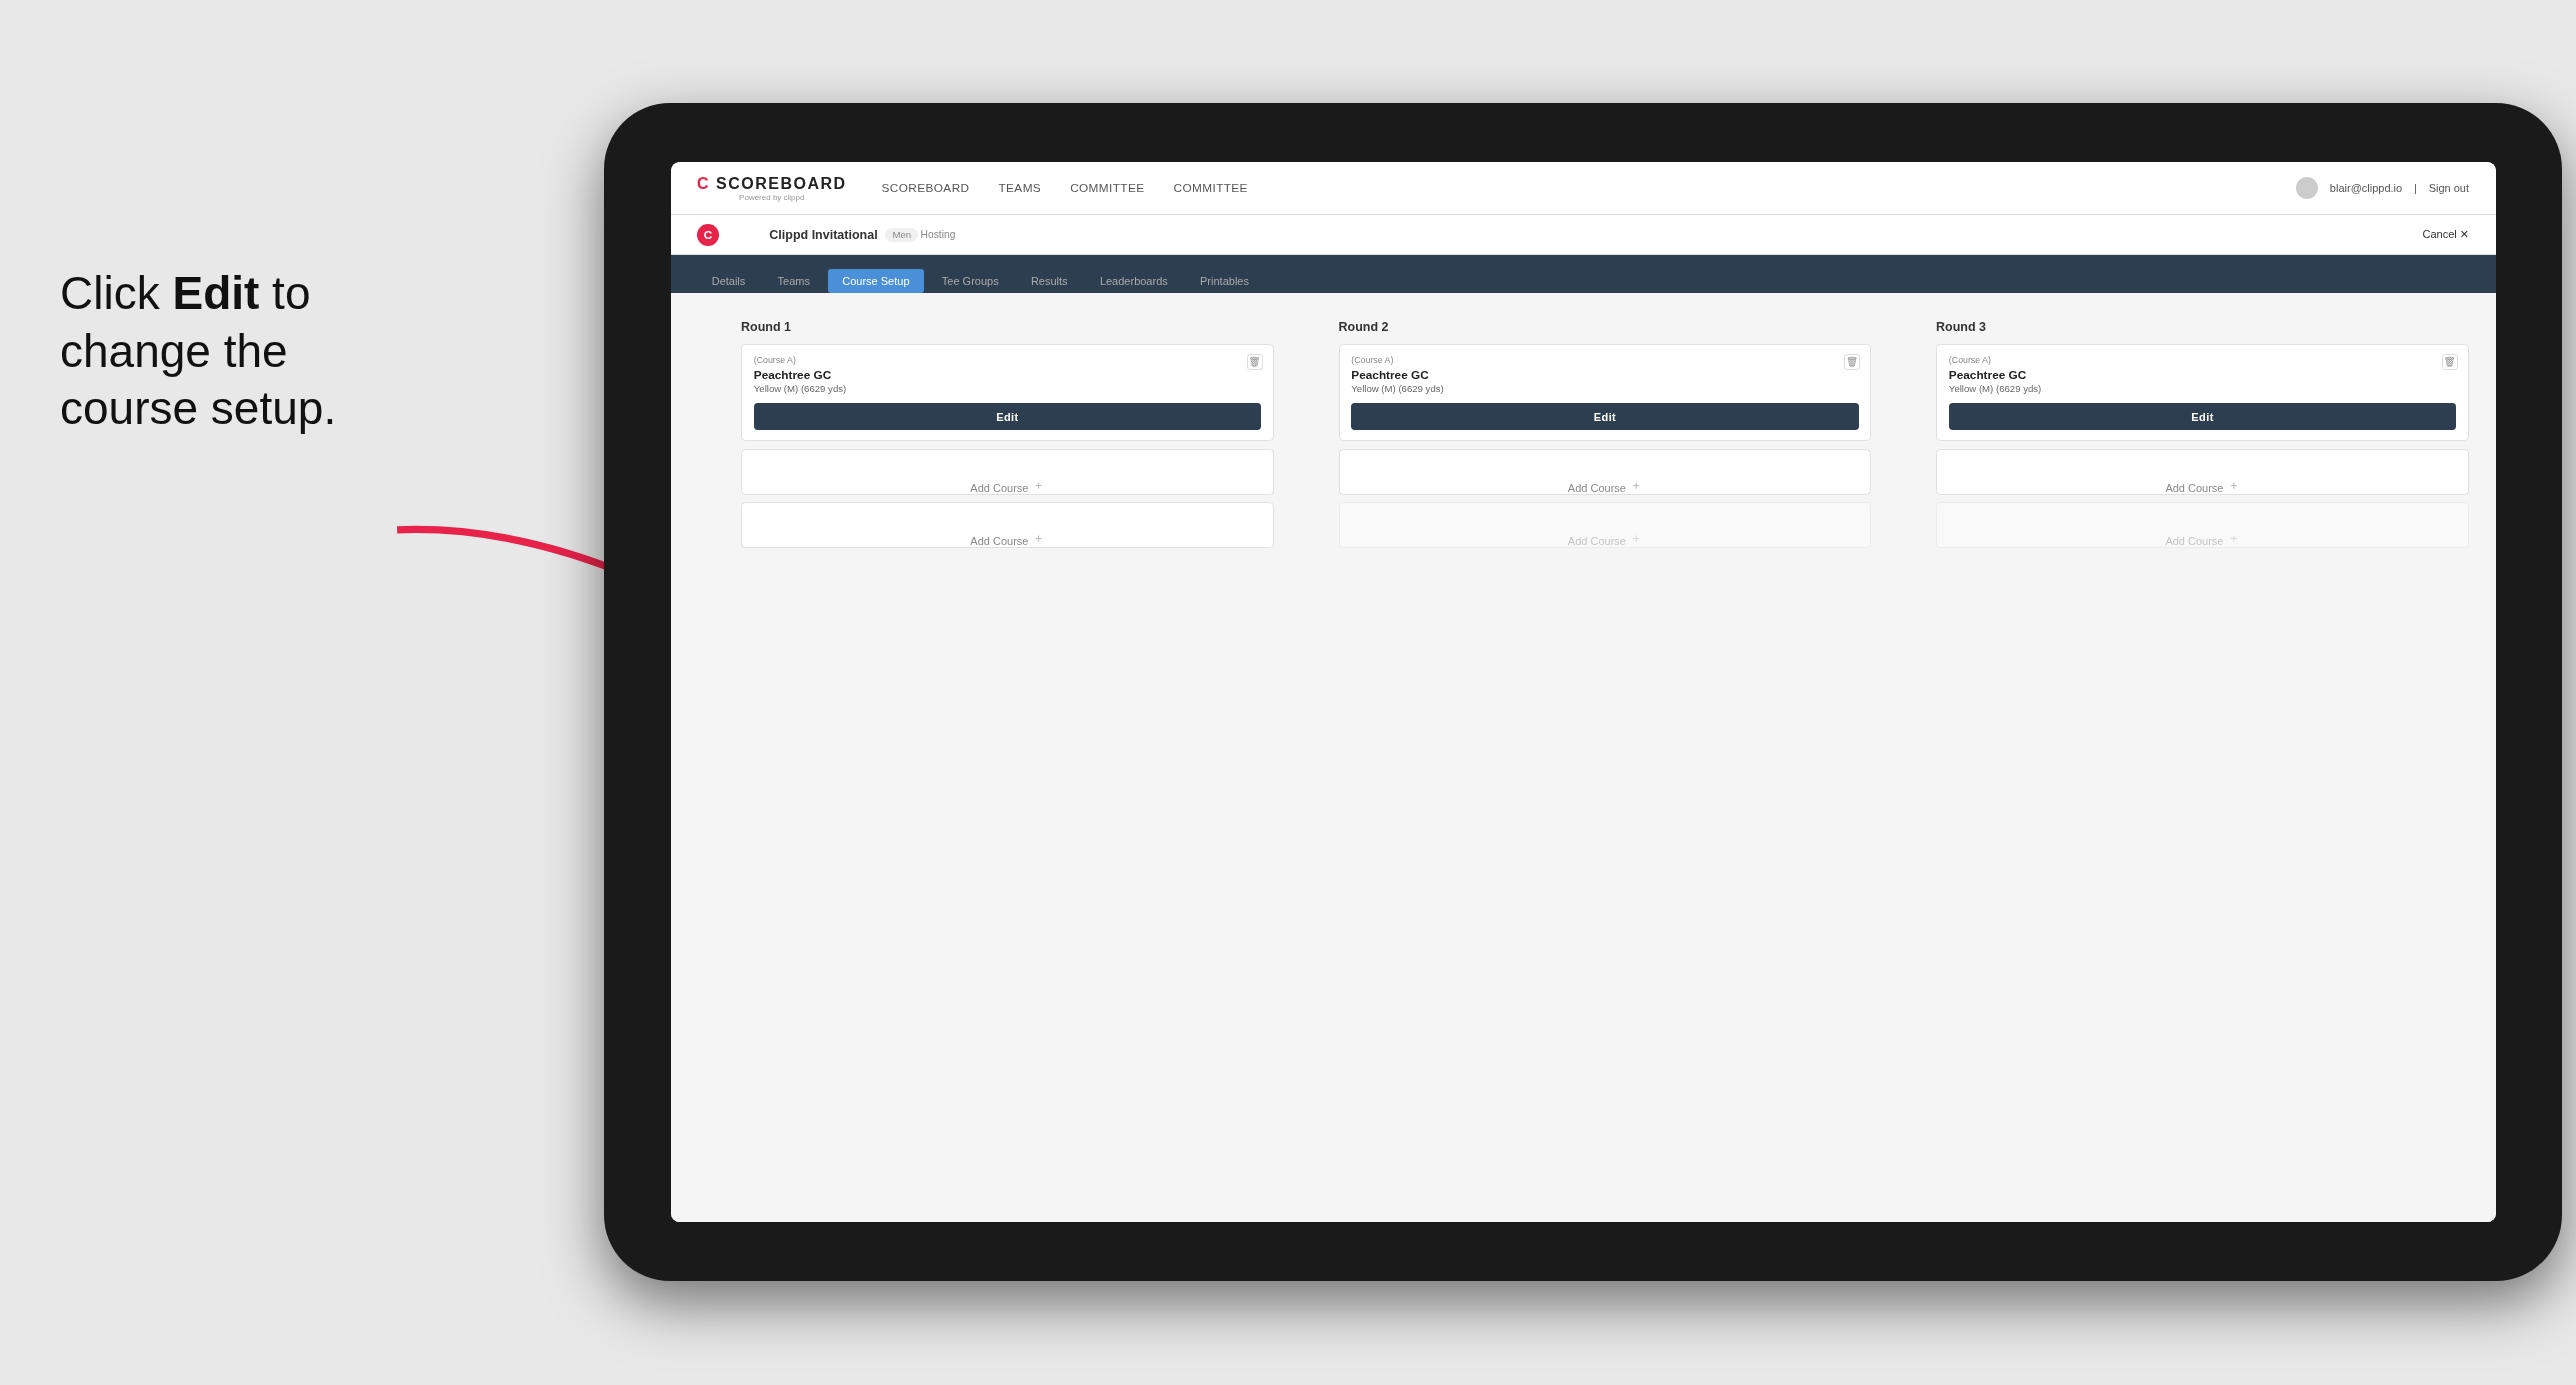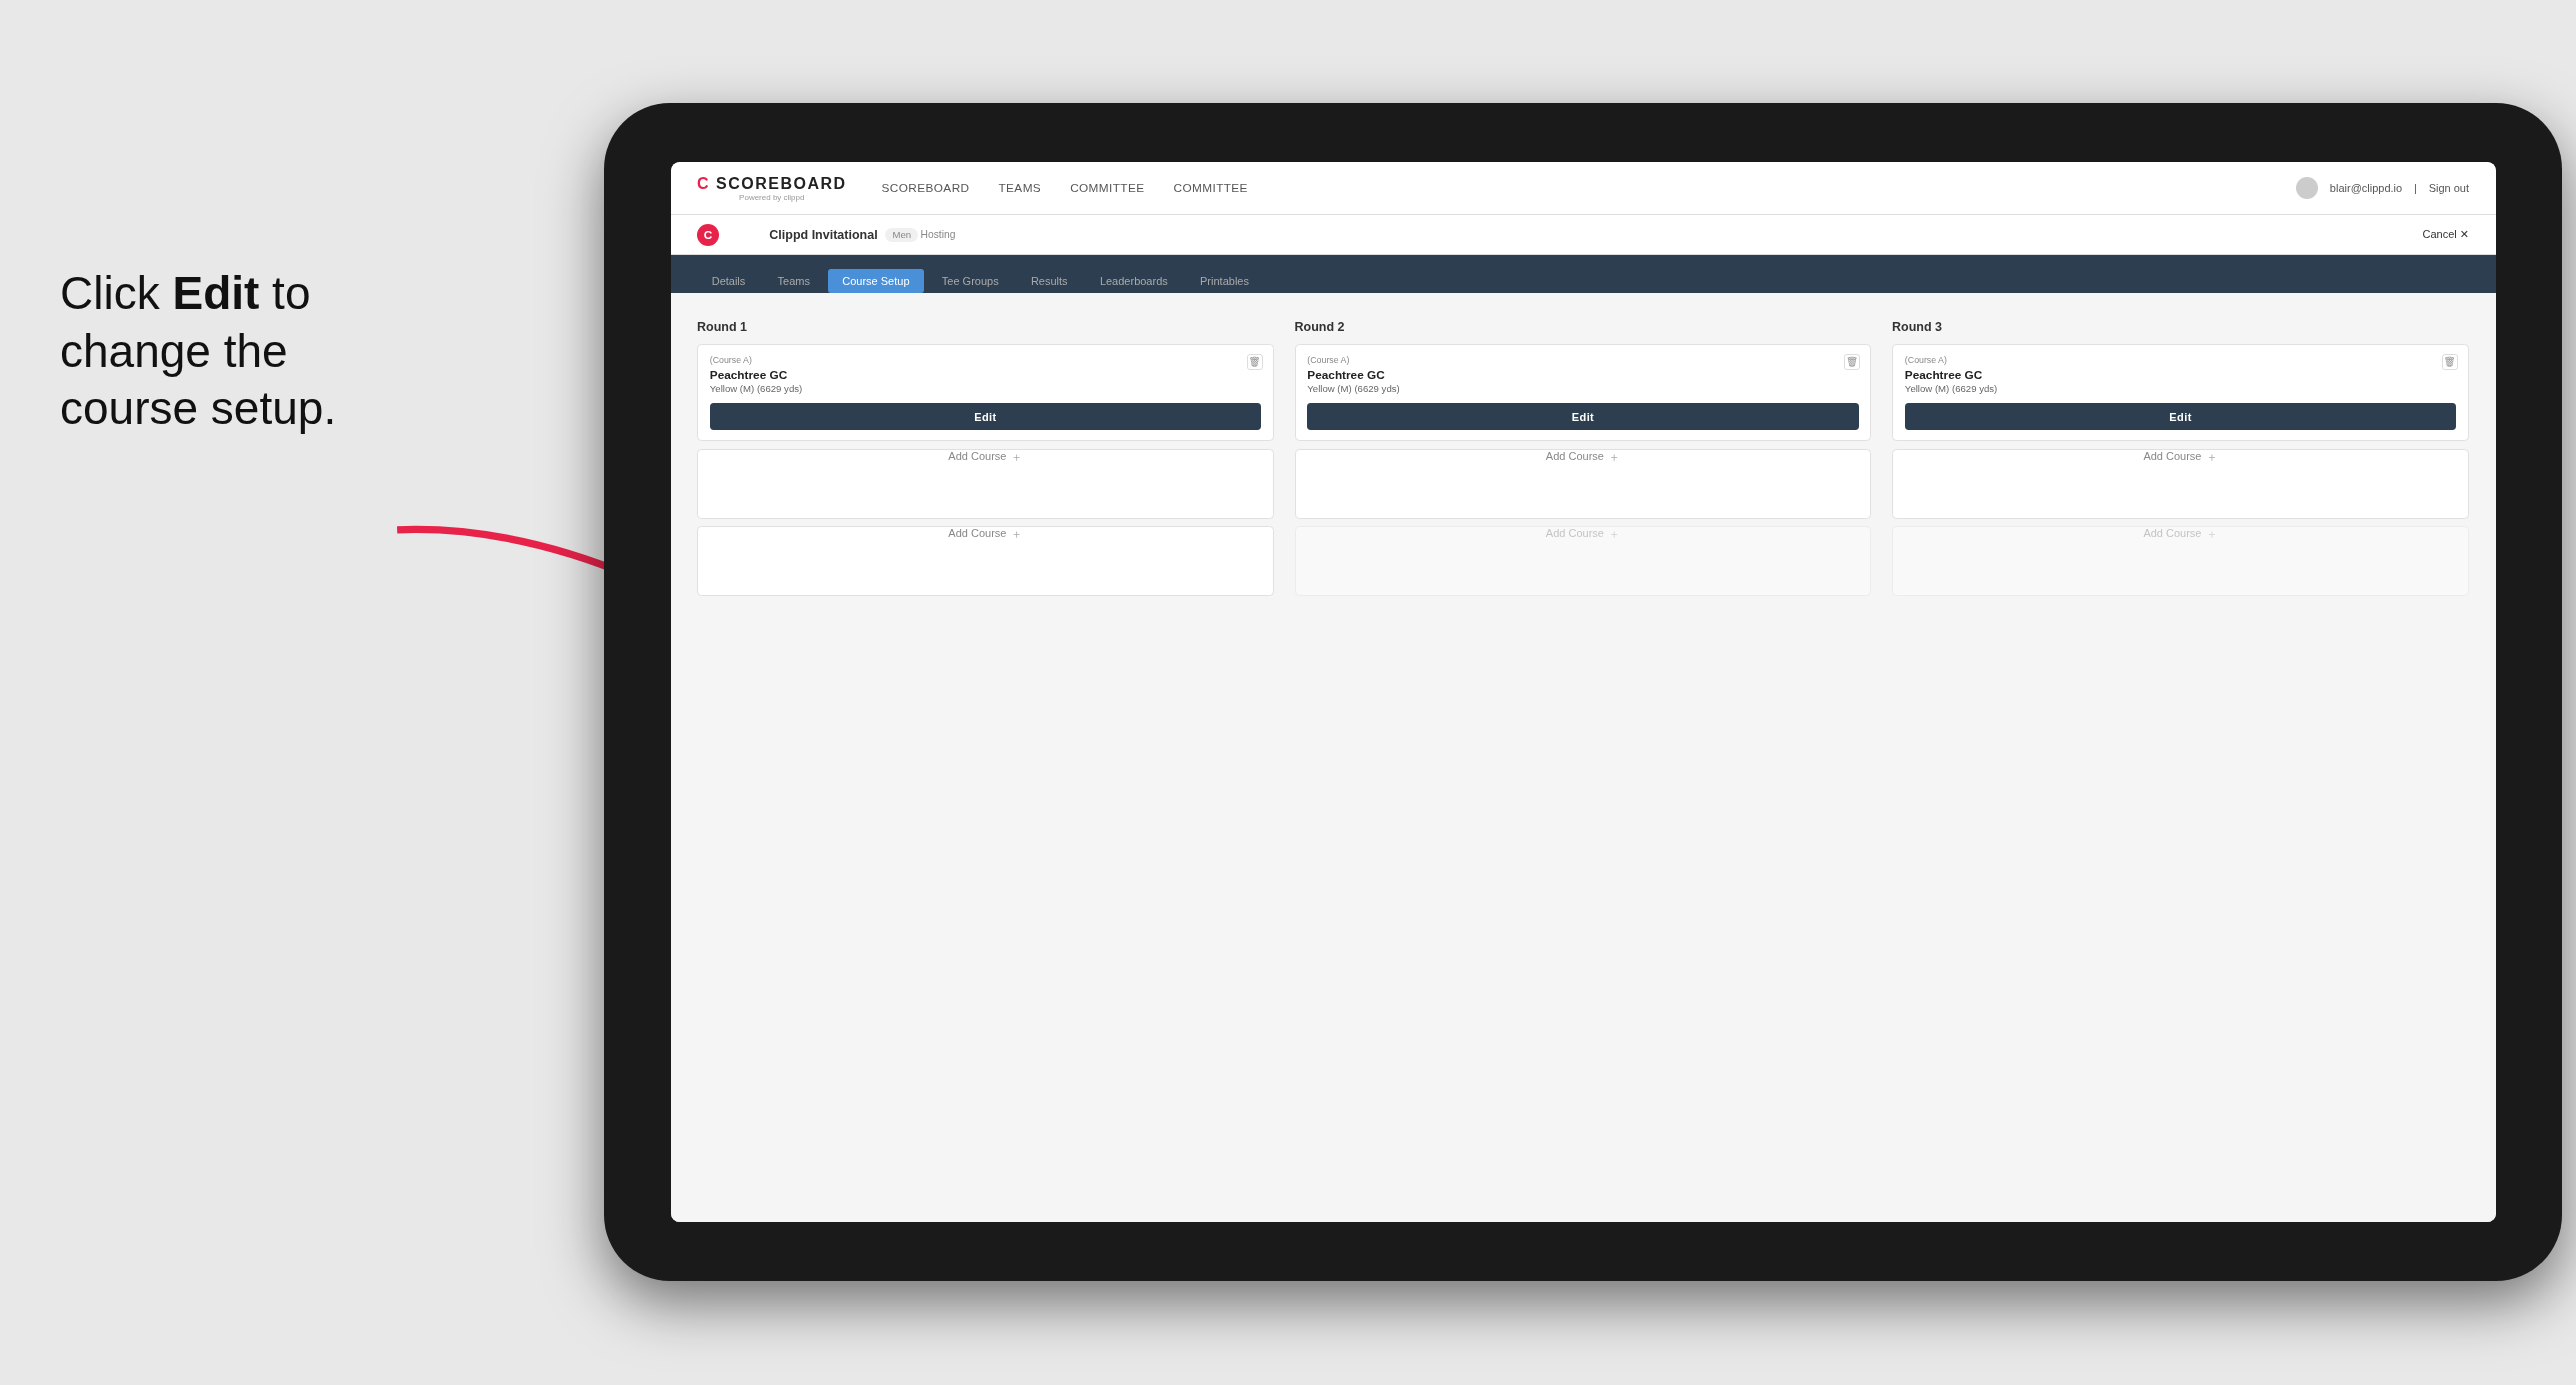--- a/index.html
+++ b/index.html
@@ -221,20 +221,21 @@
     .rounds-grid {
       display: grid;
       grid-template-columns: repeat(3, 1fr);
       gap: 20.6px;
     }
 
     .round-column {
       display: flex;
       flex-direction: column;
       gap: 0;
+      margin-left: 44px;
     }
 
     .round-title {
       font-size: 12.5px;
       font-weight: 600;
       color: #333;
       margin-bottom: 10.3px;
     }
 
     .course-card {
@@ -291,23 +292,23 @@
       font-size: 11px;
       font-weight: 600;
       cursor: pointer;
       letter-spacing: 0.4px;
     }
 
     .add-course-card {
       background: #fff;
       border: 0.7px solid #e0e0e0;
       border-radius: 4.4px;
-      height: 70px;
-      display: flex;
-      align-items: flex-start;
+      height: 46px;
+      display: flex;
+      align-items: flex-end;
       justify-content: center;
       cursor: pointer;
       margin-bottom: 7.4px;
     }
 
     .add-course-card.disabled {
       opacity: 0.45;
       cursor: default;
     }
 

